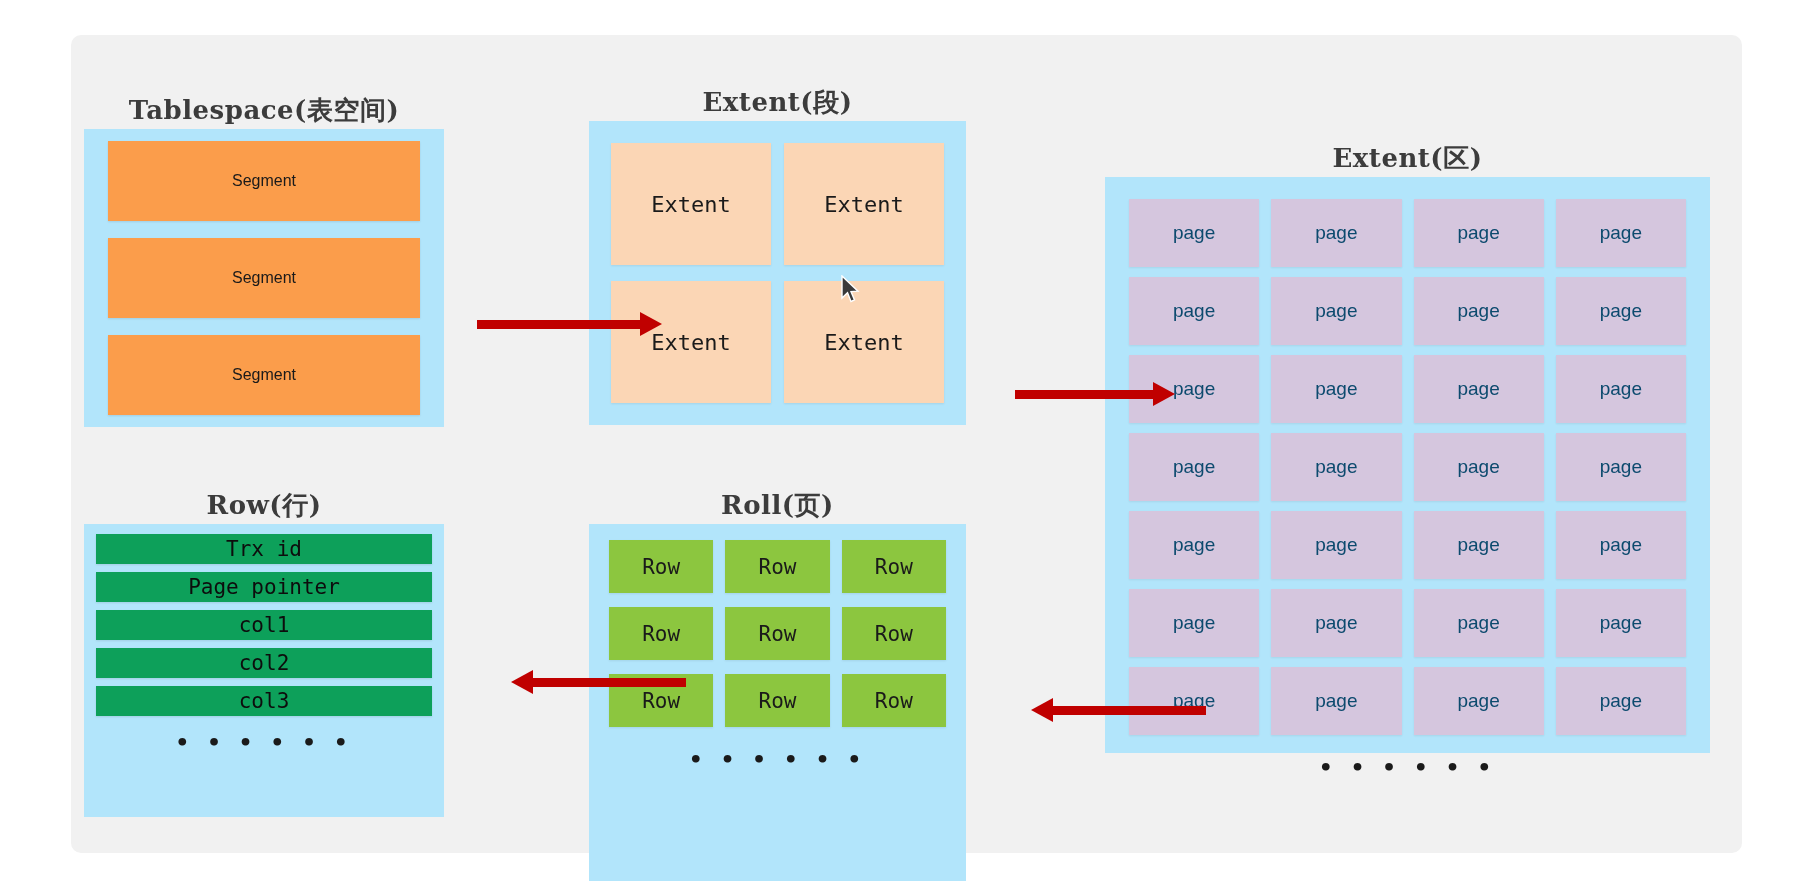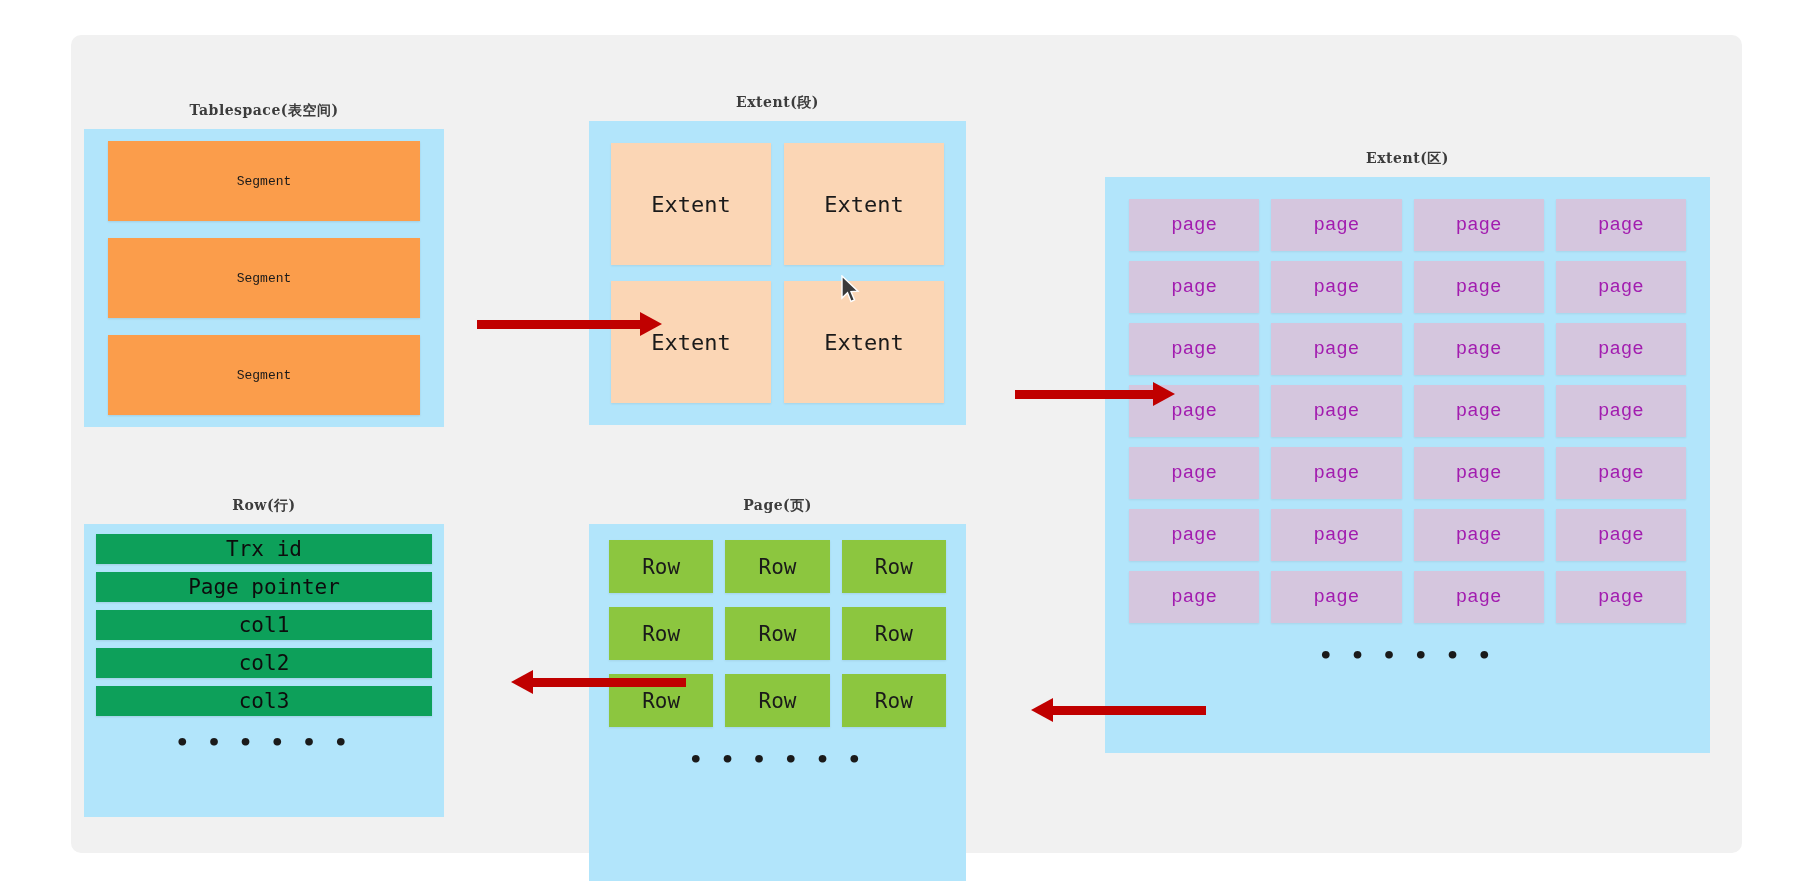--- a/index.html
+++ b/index.html
@@ -25,21 +25,21 @@
     background: #f1f1f1;
     border-radius: 10px;
   }
 
   
   .panel-group { position: absolute; }
 
   .panel-title {
     font-family: "DejaVu Serif", serif;
     font-weight: bold;
-    font-size: 14px;
+    font-size: 26px;
     color: #3c3c3c;
     text-align: center;
     letter-spacing: 0.5px;
     line-height: 26px;
     white-space: nowrap;
     margin-bottom: 6px;
   }
 
   .panel-box {
     background: #b2e5fb;
@@ -51,22 +51,22 @@
   #box-tablespace {
     width: 360px; height: 298px;
     padding: 12px 24px;
     display: flex; flex-direction: column;
     justify-content: space-between;
   }
   .segment-cell {
     background: #fb9d4b;
     height: 80px;
     display: flex; align-items: center; justify-content: center;
-    font-family: Liberation Mono, monospace;
-    font-size: 13px;
+    font-family: Liberation Sans, sans-serif;
+    font-size: 16px;
     color: #1a1a1a;
     box-shadow: 0 1px 2px rgba(0,0,0,0.10);
   }
 
   
   #grp-segment { left: 518px; top: 54px; width: 377px; }
   #box-segment {
     width: 377px; height: 304px;
     padding: 22px 22px;
     display: grid;
@@ -90,25 +90,25 @@
     padding: 22px 24px 10px 24px;
     box-sizing: border-box;
   }
   #extent-grid {
     display: grid;
     grid-template-columns: repeat(4, 1fr);
     gap: 10px 12px;
   }
   .page-cell {
     background: #d5c6de;
-    height: 52px;
-    display: flex; align-items: center; justify-content: center;
-    font-family: Liberation Mono, monospace;
+    height: 68px;
+    display: flex; align-items: center; justify-content: center;
+    font-family: Liberation Sans, sans-serif;
     font-size: 19px;
-    color: #a21caf;
+    color: #0c4a6e;
     box-shadow: 0 1px 2px rgba(0,0,0,0.07);
   }
   .dots {
     text-align: center;
     font-family: "DejaVu Sans", sans-serif;
     font-size: 22px;
     font-weight: bold;
     color: #1a1a1a;
     letter-spacing: 5px;
     line-height: 1;
@@ -261,21 +261,21 @@
           <div class="rowfield-cell">Page pointer</div>
           <div class="rowfield-cell">col1</div>
           <div class="rowfield-cell">col2</div>
           <div class="rowfield-cell">col3</div>
         </div>
       <div class="dots" id="row-dots">• • • • • •</div>
     </div>
   </div>
 
   <div class="panel-group" id="grp-page">
-    <div class="panel-title">Page(页)</div>
+    <div class="panel-title">Roll(页)</div>
     <div class="panel-box" id="box-page">
       <div id="page-grid">
           <div class="row-cell">Row</div>
           <div class="row-cell">Row</div>
           <div class="row-cell">Row</div>
           <div class="row-cell">Row</div>
           <div class="row-cell">Row</div>
           <div class="row-cell">Row</div>
           <div class="row-cell">Row</div>
           <div class="row-cell">Row</div>

